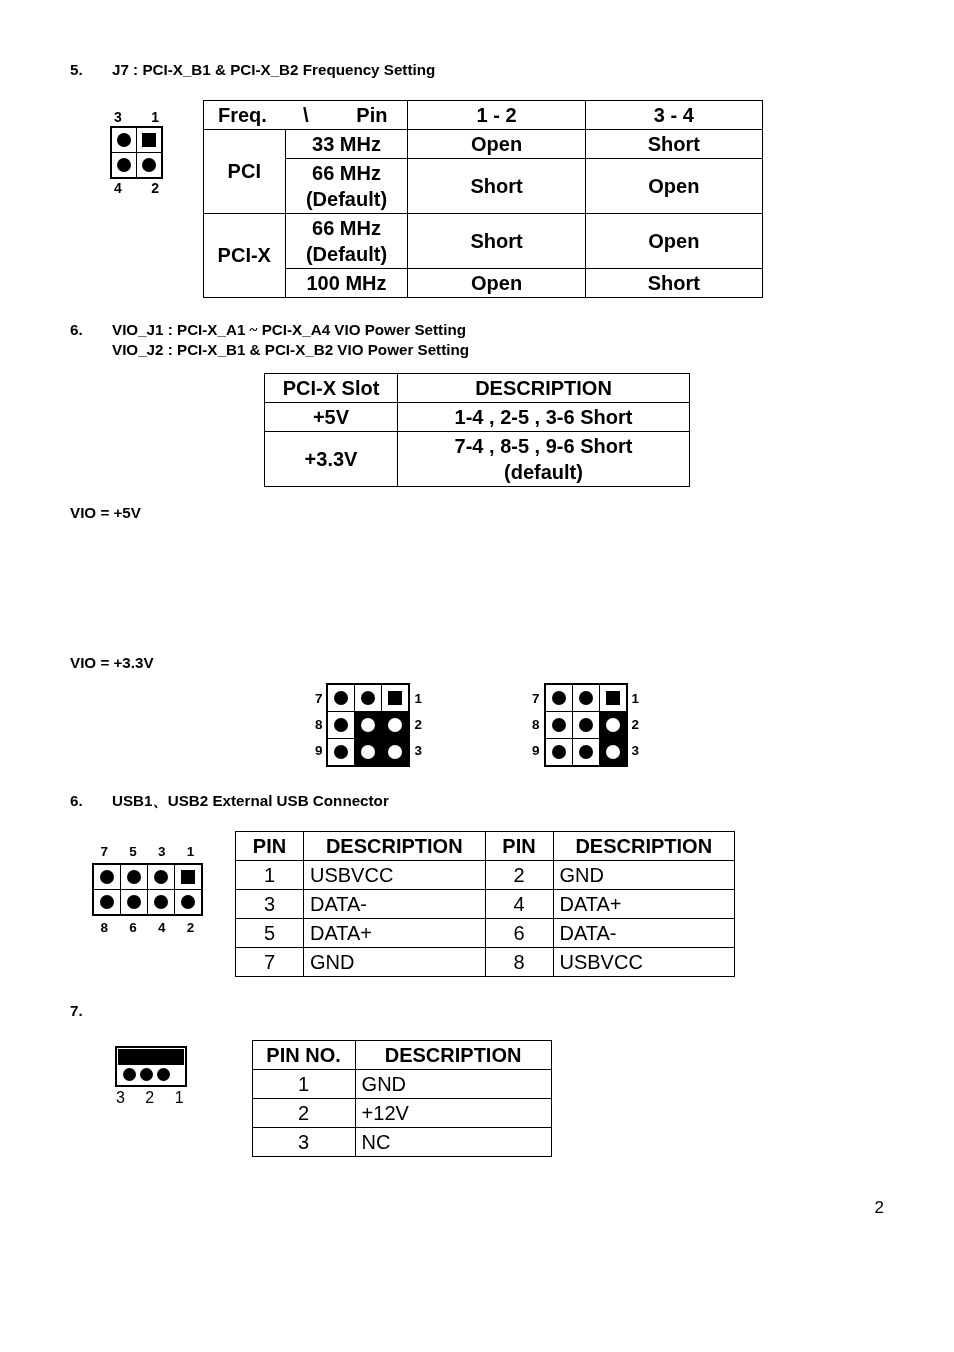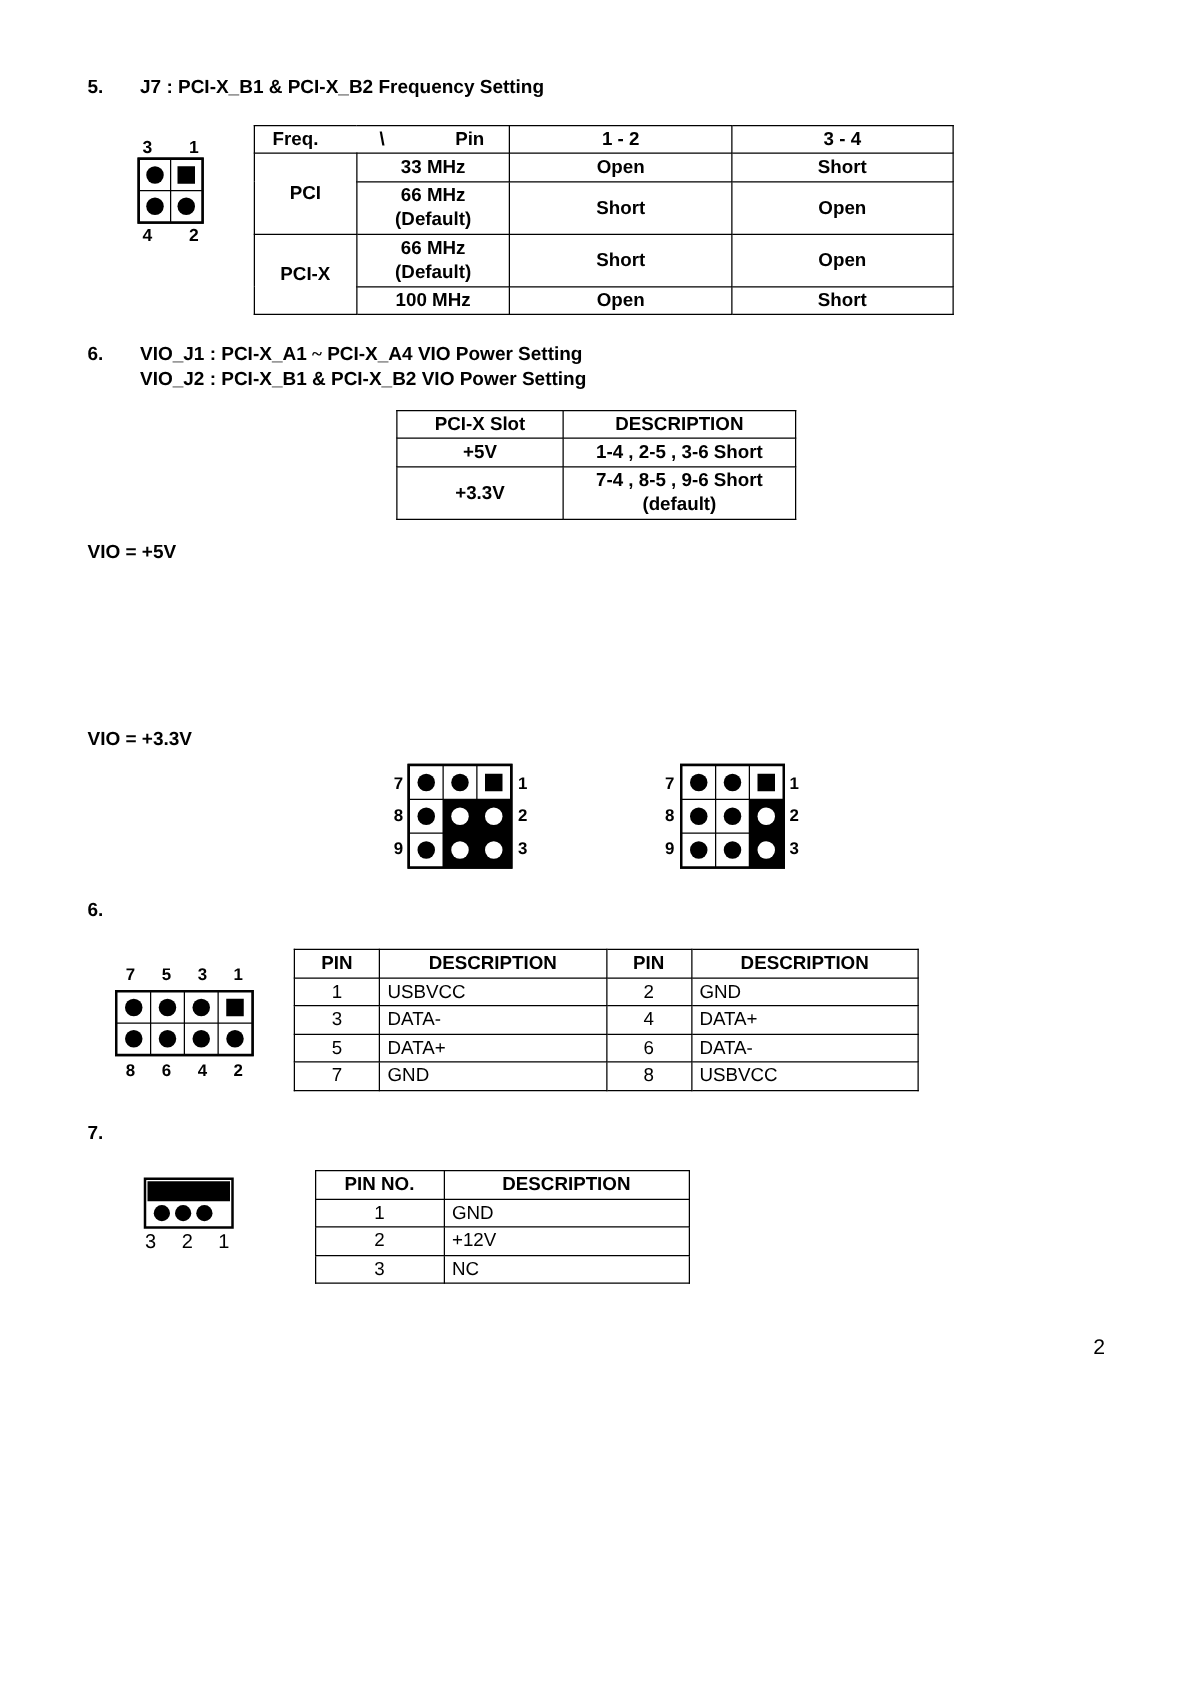--- a/index.html
+++ b/index.html
@@ -14,21 +14,21 @@
   font-weight: bold;
   margin-bottom: 20px;
   display: flex;
   gap: 18px;
 }
 .sec-num {
   min-width: 24px;
 }
 table.data {
   border-collapse: collapse;
-  font-size: 15px;
+  font-size: 20px;
 }
 table.data th, table.data td {
   border: 1px solid #000;
   padding: 1px 6px;
   vertical-align: middle;
 }
 table.data th {
   font-weight: bold;
   text-align: center;
 }
@@ -231,21 +231,21 @@
 </div>
 
 <div class="section-title" style="margin-bottom:6px;">
   <span class="sec-num">6.</span>
   <div>
     <div>VIO_J1 : PCI-X_A1 <span style="font-family:serif;">~</span> PCI-X_A4 VIO Power Setting</div>
     <div>VIO_J2 : PCI-X_B1 &amp; PCI-X_B2 VIO Power Setting</div>
   </div>
 </div>
 
-<table class="data" style="margin:14px auto 16px auto;width:320px;padding-left:20px;">
+<table class="data" style="margin:14px auto 16px auto;width:426px;padding-left:20px;">
   <tbody>
       <tr>
     <th style="width:120px;">PCI-X Slot</th>
     <th>DESCRIPTION</th>
   </tr>
   <tr>
     <td class="center bold">+5V</td>
     <td class="center bold">1-4 , 2-5 , 3-6 Short</td>
   </tr>
   <tr>
@@ -342,20 +342,21 @@
     <div class="lnums">
       <span>1</span>
       <span>2</span>
       <span>3</span>
     </div>
   </div>
 </div>
 
 <div class="section-title">
   <span class="sec-num">6.</span>
+  <span>USB1、USB2 External USB Connector</span>
 </div>
 
 <div class="flex-row" style="gap:30px; margin-left:20px; margin-bottom:24px;">
   <div class="usb-wrap" style="margin-top:12px;">
     <div class="usb-labels">
       <span>7</span>
       <span>5</span>
       <span>3</span>
       <span>1</span>
     </div>

